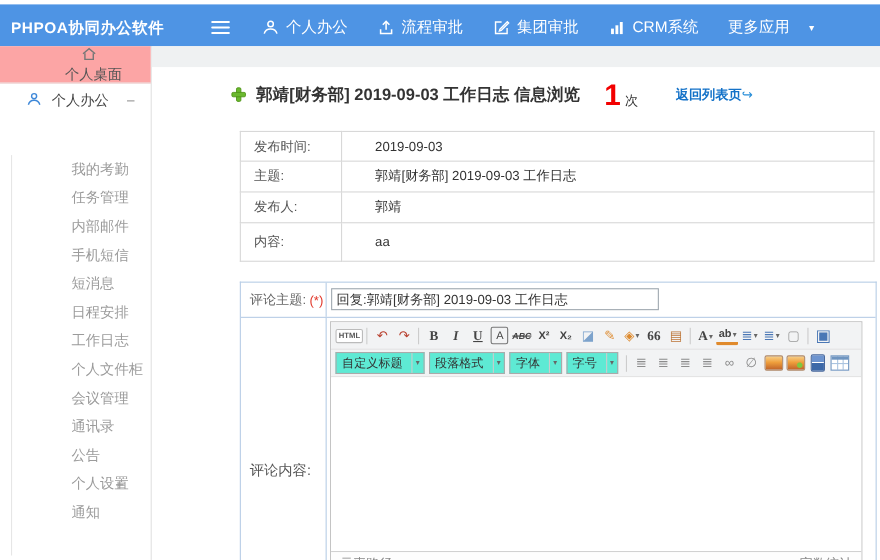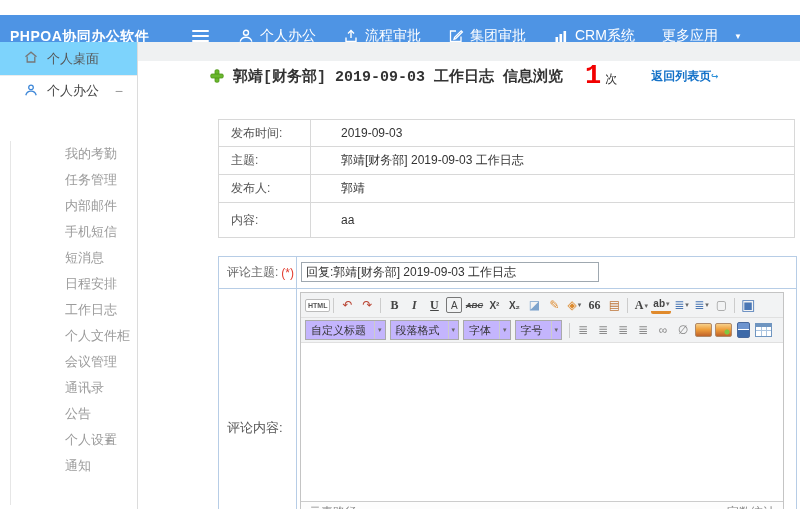--- a/index.html
+++ b/index.html
@@ -1,44 +1,44 @@
 <!DOCTYPE html>
 <html><head>
 <meta charset="utf-8">
 <style>
   html,body{margin:0;padding:0;background:#fff;}
   .page{position:relative;width:800px;height:509px;overflow:hidden;
         font-family:"Liberation Sans","DejaVu Sans",sans-serif;background:#fff;}
 
   
-  .topbar{position:absolute;left:0;top:15px;width:800px;height:42px;background:#4e94e4;color:#fff;}
+  .topbar{position:absolute;left:0;top:4px;width:800px;height:42px;background:#4e94e4;color:#fff;}
   .logo{position:absolute;left:10px;top:0;line-height:42px;font-size:14px;font-weight:bold;letter-spacing:.5px;}
   .hamburger{position:absolute;left:192px;top:15px;width:17px;height:12px;cursor:pointer;}
   .hamburger .hbar{height:2px;background:#fff;margin-bottom:3px;border-radius:1px;}
   .topnav{position:absolute;left:238px;top:0;height:42px;display:flex;align-items:center;gap:27px;}
   .navitem{display:flex;align-items:center;gap:6px;font-size:14px;color:#fff;cursor:pointer;white-space:nowrap;}
   .navitem svg{display:block;}
   .nav-caret{font-size:8px;margin-left:10px;}
 
   
   .sidebar{position:absolute;left:0;top:42px;width:137px;bottom:0;background:#fff;border-right:1px solid #dcdcdc;}
-  .side-head{height:33px;display:flex;align-items:center;padding-left:24px;background:#7dd3fc;
-             border-bottom:1px solid #ececec;font-size:13px;color:#555;cursor:pointer;}
+  .side-head{height:33px;display:flex;align-items:center;padding-left:24px;background:#fca5a5;
+             border-bottom:1px solid #ececec;font-size:13px;color:#555;cursor:pointer;flex-direction:column;}
   .side-head .lbl{margin-left:9px;}
   .side-sec{height:30px;display:flex;align-items:center;padding-left:24px;font-size:13px;color:#444;cursor:pointer;position:relative;}
   .side-sec .lbl{margin-left:9px;}
   .expander{position:absolute;right:14px;color:#999;font-size:14px;cursor:pointer;}
   .side-sub{position:absolute;top:99px;left:10px;right:0;margin:0;padding:0;list-style:none;border-left:1px solid #e6e6e6;}
   .side-sub li{height:26px;line-height:26px;padding-left:54px;font-size:13px;color:#9b9b9b;cursor:pointer;position:relative;}
   .side-sub li .expander{right:24px;}
 
   
   .main{position:absolute;left:138px;top:42px;right:0;bottom:0;background:#fff;}
   .graystrip{position:absolute;left:0;top:0;right:0;height:19px;background:#eff1f2;}
-  .titlerow{position:absolute;left:0;top:14px;right:0;height:40px;display:flex;align-items:center;padding-left:72px;font-family:Liberation Mono, monospace;}
+  .titlerow{position:absolute;left:0;top:24px;right:0;height:40px;display:flex;align-items:center;padding-left:72px;}
   .plus-icon{width:14px;height:14px;display:inline-block;}
   .pagetitle{margin-left:9px;font-size:15px;font-weight:bold;color:#333;white-space:nowrap;}
   .countwrap{display:flex;align-items:baseline;margin-left:22px;}
   .viewcount{font-size:27px;font-weight:bold;color:#f20000;line-height:1;}
   .viewunit{font-size:12px;color:#333;margin-left:4px;}
   .backlink{margin-left:34px;font-size:12px;font-weight:bold;color:#1472c8;cursor:pointer;white-space:nowrap;}
   .backlink .arr{color:#2a8fd8;font-weight:normal;}
 
   
   .info{position:absolute;left:80px;top:77px;width:577px;border-collapse:collapse;table-layout:fixed;}
@@ -69,21 +69,21 @@
   .htmlbtn{font-size:7px;font-weight:bold;color:#555;border:1px solid #bbb;background:#fff;
            padding:2px 2px;border-radius:2px;min-width:0;height:auto;}
   .serif-bold{font-family:"Liberation Serif","DejaVu Serif",serif;font-weight:bold;}
   .serif-italic{font-family:"Liberation Serif","DejaVu Serif",serif;font-style:italic;font-weight:bold;}
   .serif-underline{font-family:"Liberation Serif","DejaVu Serif",serif;font-weight:bold;text-decoration:underline;}
   .boxed{border:1px solid #777;font-size:10px;min-width:14px;height:14px;margin:0 2px;}
   .strike-small{font-size:8px;font-weight:bold;text-decoration:line-through;font-style:italic;}
   .small{font-size:10px;font-weight:bold;}
   .big{font-size:15px;}
   .hilite{font-size:10px;font-weight:bold;border-bottom:3px solid #e08a2c;height:14px;}
-  .tbsel{display:inline-flex;align-items:center;background:#c4b5fd;border:1px solid #aaa;height:18px;
+  .tbsel{display:inline-flex;align-items:center;background:#5eead4;border:1px solid #aaa;height:18px;
          font-size:11px;color:#333;padding:0 3px 0 5px;margin-right:4px;cursor:pointer;white-space:nowrap;}
   .tbsel .dd{margin-left:8px;border-left:1px solid #ccc;padding-left:3px;height:100%;display:flex;align-items:center;}
   .sp{display:inline-block;}
   .sp-img{width:15px;height:12px;border:1px solid #b08968;border-radius:2px;
           background:linear-gradient(180deg,#f7d08a 0%,#ef9f3c 45%,#c0632a 100%);}
   .sp-img2{width:15px;height:12px;border:1px solid #b08968;border-radius:2px;
           background:radial-gradient(circle at 11px 8px,#7ec840 0 2px,rgba(0,0,0,0) 3px),
                      linear-gradient(180deg,#f7d08a 0%,#ef9f3c 45%,#c0632a 100%);}
   .sp-media{width:11px;height:14px;border:1px solid #48689c;border-radius:2px;
           background:linear-gradient(180deg,#6d94cf 0 6px,#fff 6px 7px,#3d69a8 7px 100%);}

